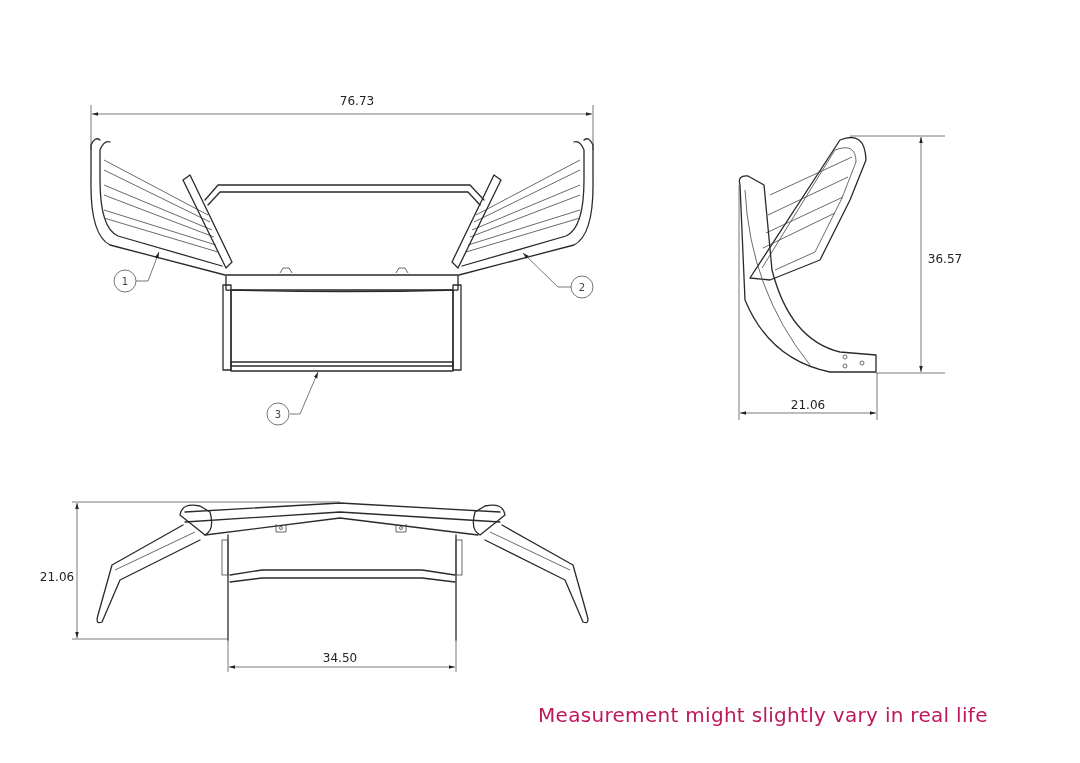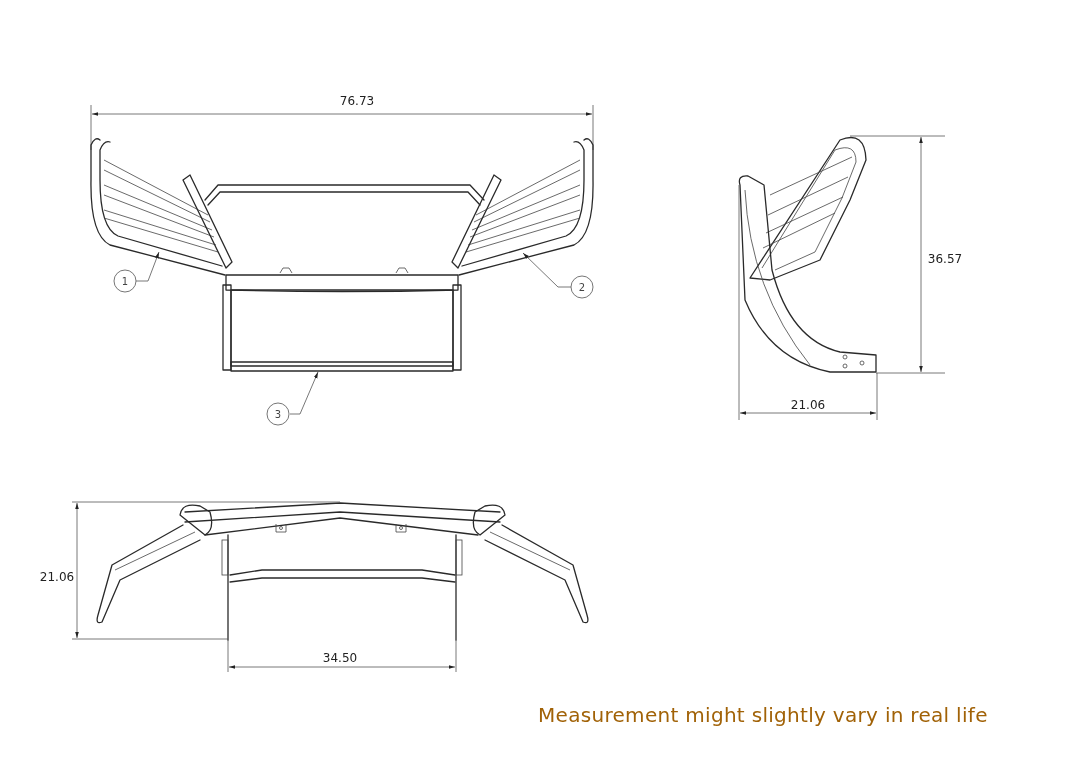--- a/index.html
+++ b/index.html
@@ -6,21 +6,21 @@
   body { width: 1080px; height: 763px; position: relative; overflow: hidden; font-family: "DejaVu Sans", sans-serif; }
   #drawing { position: absolute; left: 0; top: 0; width: 1080px; height: 763px; }
   .part { fill: none; stroke: #2a2a2a; stroke-width: 1.3; stroke-linejoin: round; stroke-linecap: round; }
   .part-thin { fill: none; stroke: #444; stroke-width: 0.8; }
   .dim { fill: none; stroke: #555; stroke-width: 0.8; }
   .dimtext { font-family: "DejaVu Sans", sans-serif; font-size: 12px; fill: #222; }
   .callout-circle { fill: #fff; stroke: #666; stroke-width: 0.9; }
   .callout-text { font-family: "DejaVu Sans", sans-serif; font-size: 10px; fill: #444; }
   .leader { fill: none; stroke: #555; stroke-width: 0.8; }
   .arrowhead { fill: #222; }
-  .note { position: absolute; left: 538px; top: 703px; font-family: "DejaVu Sans", sans-serif; font-size: 20px; color: #a16207; letter-spacing: 0.3px; white-space: nowrap; }
+  .note { position: absolute; left: 538px; top: 703px; font-family: "DejaVu Sans", sans-serif; font-size: 20px; color: #be185d; letter-spacing: 0.3px; white-space: nowrap; }
 </style>
 </head>
 <body>
 
 <svg id="drawing" viewBox="0 0 1080 763" xmlns="http://www.w3.org/2000/svg">
   <defs>
     <marker id="arr" viewBox="0 0 10 10" refX="10" refY="5" markerWidth="8" markerHeight="8" orient="auto-start-reverse">
       <path d="M0,2 L10,5 L0,8 z" class="arrowhead"></path>
     </marker>
   </defs>

